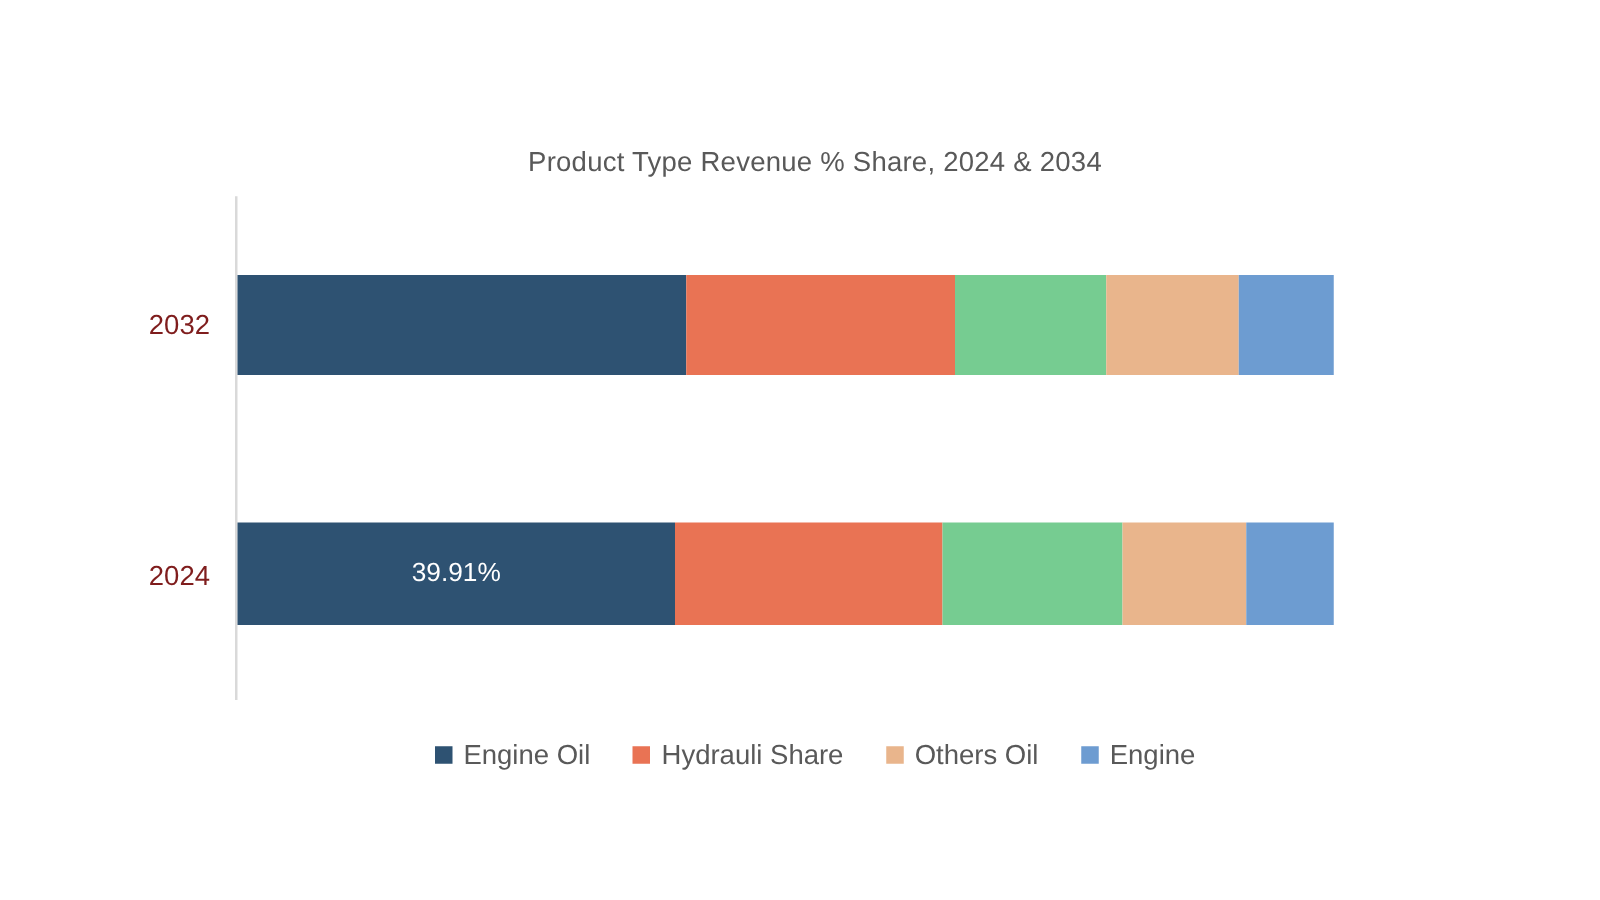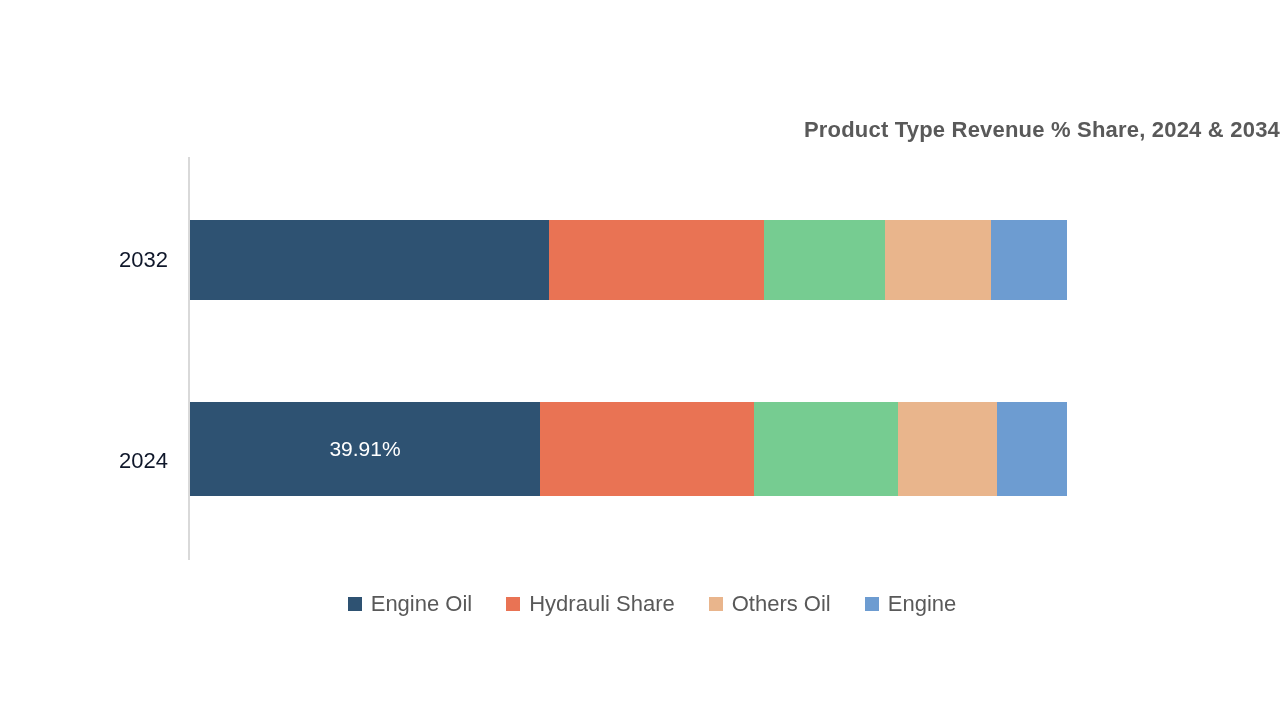--- a/index.html
+++ b/index.html
@@ -9,25 +9,24 @@
     height: 720px;
     background: #ffffff;
     font-family: "Liberation Sans", sans-serif;
     overflow: hidden;
   }
   .chart-title {
     position: absolute;
     top: 117px;
     left: 24px;
     right: 0;
-    text-align: right;
+    text-align: center;
     font-size: 22px;
     color: #595959;
     letter-spacing: 0.2px;
-    font-weight: bold;
   }
   .axis-line {
     position: absolute;
     left: 188px;
     top: 157px;
     width: 2px;
     height: 403px;
     background: #d9d9d9;
   }
   .bar-row {
@@ -48,21 +47,21 @@
     color: #ffffff;
     font-size: 21px;
     white-space: nowrap;
   }
   .cat-label {
     position: absolute;
     left: 58px;
     width: 110px;
     text-align: right;
     font-size: 22px;
-    color: #0f172a;
+    color: #7f1d1d;
   }
   .legend {
     position: absolute;
     top: 591px;
     left: 24px;
     right: 0;
     display: flex;
     justify-content: center;
     align-items: center;
     gap: 34px;
@@ -94,21 +93,21 @@
   <div id="plot">
       <div class="cat-label" style="top: 247px;">2032</div>
       <div class="bar-row" style="top: 220px; height: 80px;">
         <div class="bar-segment" style="flex: 0 0 40.9%; background: rgb(46, 82, 114);"></div>
         <div class="bar-segment" style="flex: 0 0 24.5%; background: rgb(233, 115, 84);"></div>
         <div class="bar-segment" style="flex: 0 0 13.9%; background: rgb(118, 204, 145);"></div>
         <div class="bar-segment" style="flex: 0 0 12%; background: rgb(233, 181, 140);"></div>
         <div class="bar-segment" style="flex: 0 0 8.7%; background: rgb(109, 156, 209);"></div>
       </div>
       <div class="cat-label" style="top: 448px;">2024</div>
-      <div class="bar-row" style="top: 402px; height: 94px;">
+      <div class="bar-row" style="top: 418px; height: 82px;">
         <div class="bar-segment" style="flex: 0 0 39.91%; background: rgb(46, 82, 114);">
           <span class="bar-value-label">39.91%</span>
         </div>
         <div class="bar-segment" style="flex: 0 0 24.4%; background: rgb(233, 115, 84);"></div>
         <div class="bar-segment" style="flex: 0 0 16.4%; background: rgb(118, 204, 145);"></div>
         <div class="bar-segment" style="flex: 0 0 11.3%; background: rgb(233, 181, 140);"></div>
         <div class="bar-segment" style="flex: 0 0 7.99%; background: rgb(109, 156, 209);"></div>
       </div>
     </div>
 

